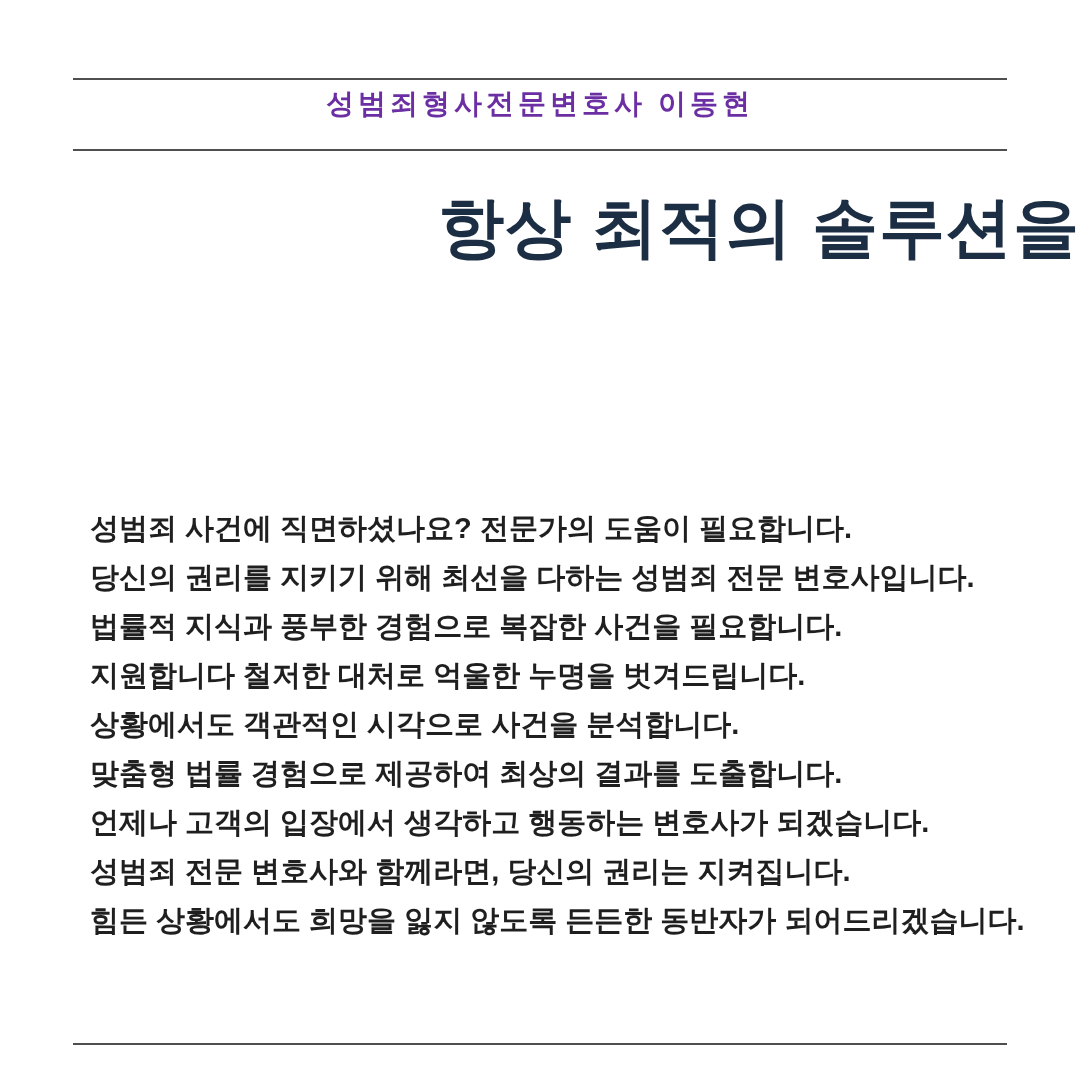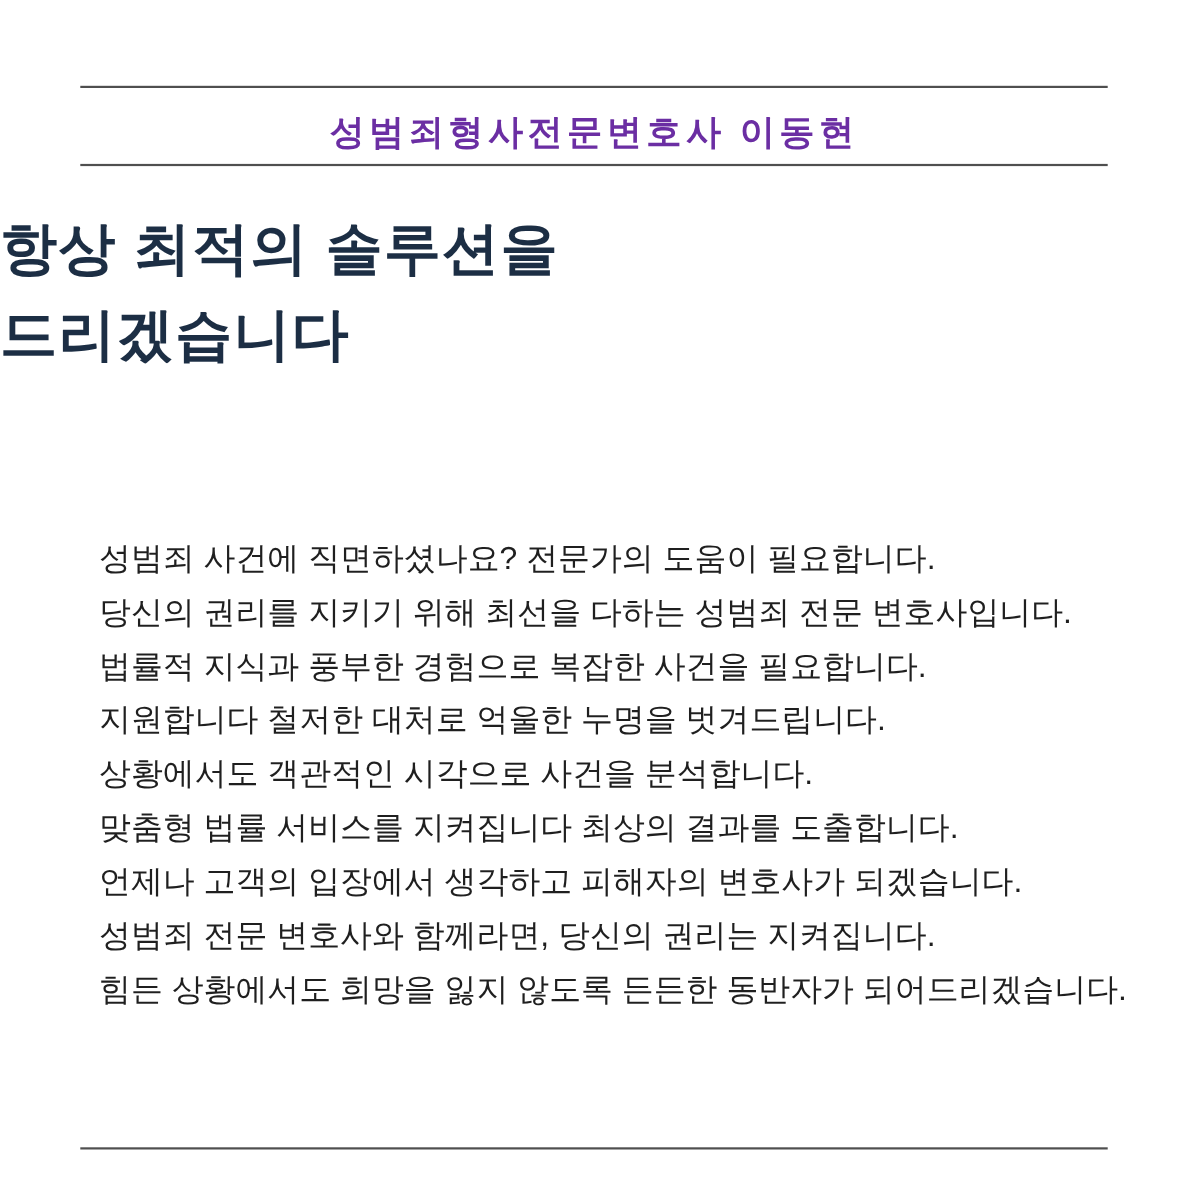--- a/index.html
+++ b/index.html
@@ -25,79 +25,78 @@
     left: 73px;
     width: 934px;
     height: 2px;
     background: var(--divider-gray);
   }
   .rule-top    { top: 78px; }
   .rule-mid    { top: 149px; }
   .rule-bottom { top: 1043px; }
   .eyebrow {
     position: absolute;
-    top: 100px;
+    top: 84px;
     left: 0;
     width: 100%;
     text-align: center;
     color: var(--accent-purple);
-    font-size: 32px;
+    font-size: 28px;
     font-weight: 700;
     letter-spacing: 4px;
     line-height: 40px;
     white-space: nowrap;
   }
   .headline {
     position: absolute;
     top: 188px;
     left: 0;
     width: 100%;
-    text-align: left;
+    text-align: right;
     color: var(--headline-navy);
-    font-size: 52px;
+    font-size: 66px;
     font-weight: 700;
     letter-spacing: 1px;
     line-height: 78px;
   }
   .headline .hl-line { display: block; white-space: nowrap; }
   .body-text {
     position: absolute;
-    top: 484px;
+    top: 504px;
     left: 90px;
     width: 950px;
     color: var(--body-text);
     font-size: 29px;
-    font-weight: 400;
+    font-weight: 700;
     line-height: 49px;
   }
   .body-text p { white-space: nowrap; }
 </style>
 </head>
 <body>
 
 <div class="page">
 
   <div class="rule rule-top"></div>
 
   <div class="eyebrow">성범죄형사전문변호사 이동현</div>
 
   <div class="rule rule-mid"></div>
 
   <h1 class="headline">
     <span class="hl-line">항상 최적의 솔루션을</span>
-    <span class="hl-line">드리겠습니다</span>
   </h1>
 
   <div class="body-text">
     <p>성범죄 사건에 직면하셨나요? 전문가의 도움이 필요합니다.</p>
     <p>당신의 권리를 지키기 위해 최선을 다하는 성범죄 전문 변호사입니다.</p>
     <p>법률적 지식과 풍부한 경험으로 복잡한 사건을 필요합니다.</p>
     <p>지원합니다 철저한 대처로 억울한 누명을 벗겨드립니다.</p>
     <p>상황에서도 객관적인 시각으로 사건을 분석합니다.</p>
-    <p>맞춤형 법률 서비스를 지켜집니다 최상의 결과를 도출합니다.</p>
-    <p>언제나 고객의 입장에서 생각하고 피해자의 변호사가 되겠습니다.</p>
+    <p>맞춤형 법률 경험으로 제공하여 최상의 결과를 도출합니다.</p>
+    <p>언제나 고객의 입장에서 생각하고 행동하는 변호사가 되겠습니다.</p>
     <p>성범죄 전문 변호사와 함께라면, 당신의 권리는 지켜집니다.</p>
     <p>힘든 상황에서도 희망을 잃지 않도록 든든한 동반자가 되어드리겠습니다.</p>
   </div>
 
   <div class="rule rule-bottom"></div>
 
 </div>
 
 </body></html>

